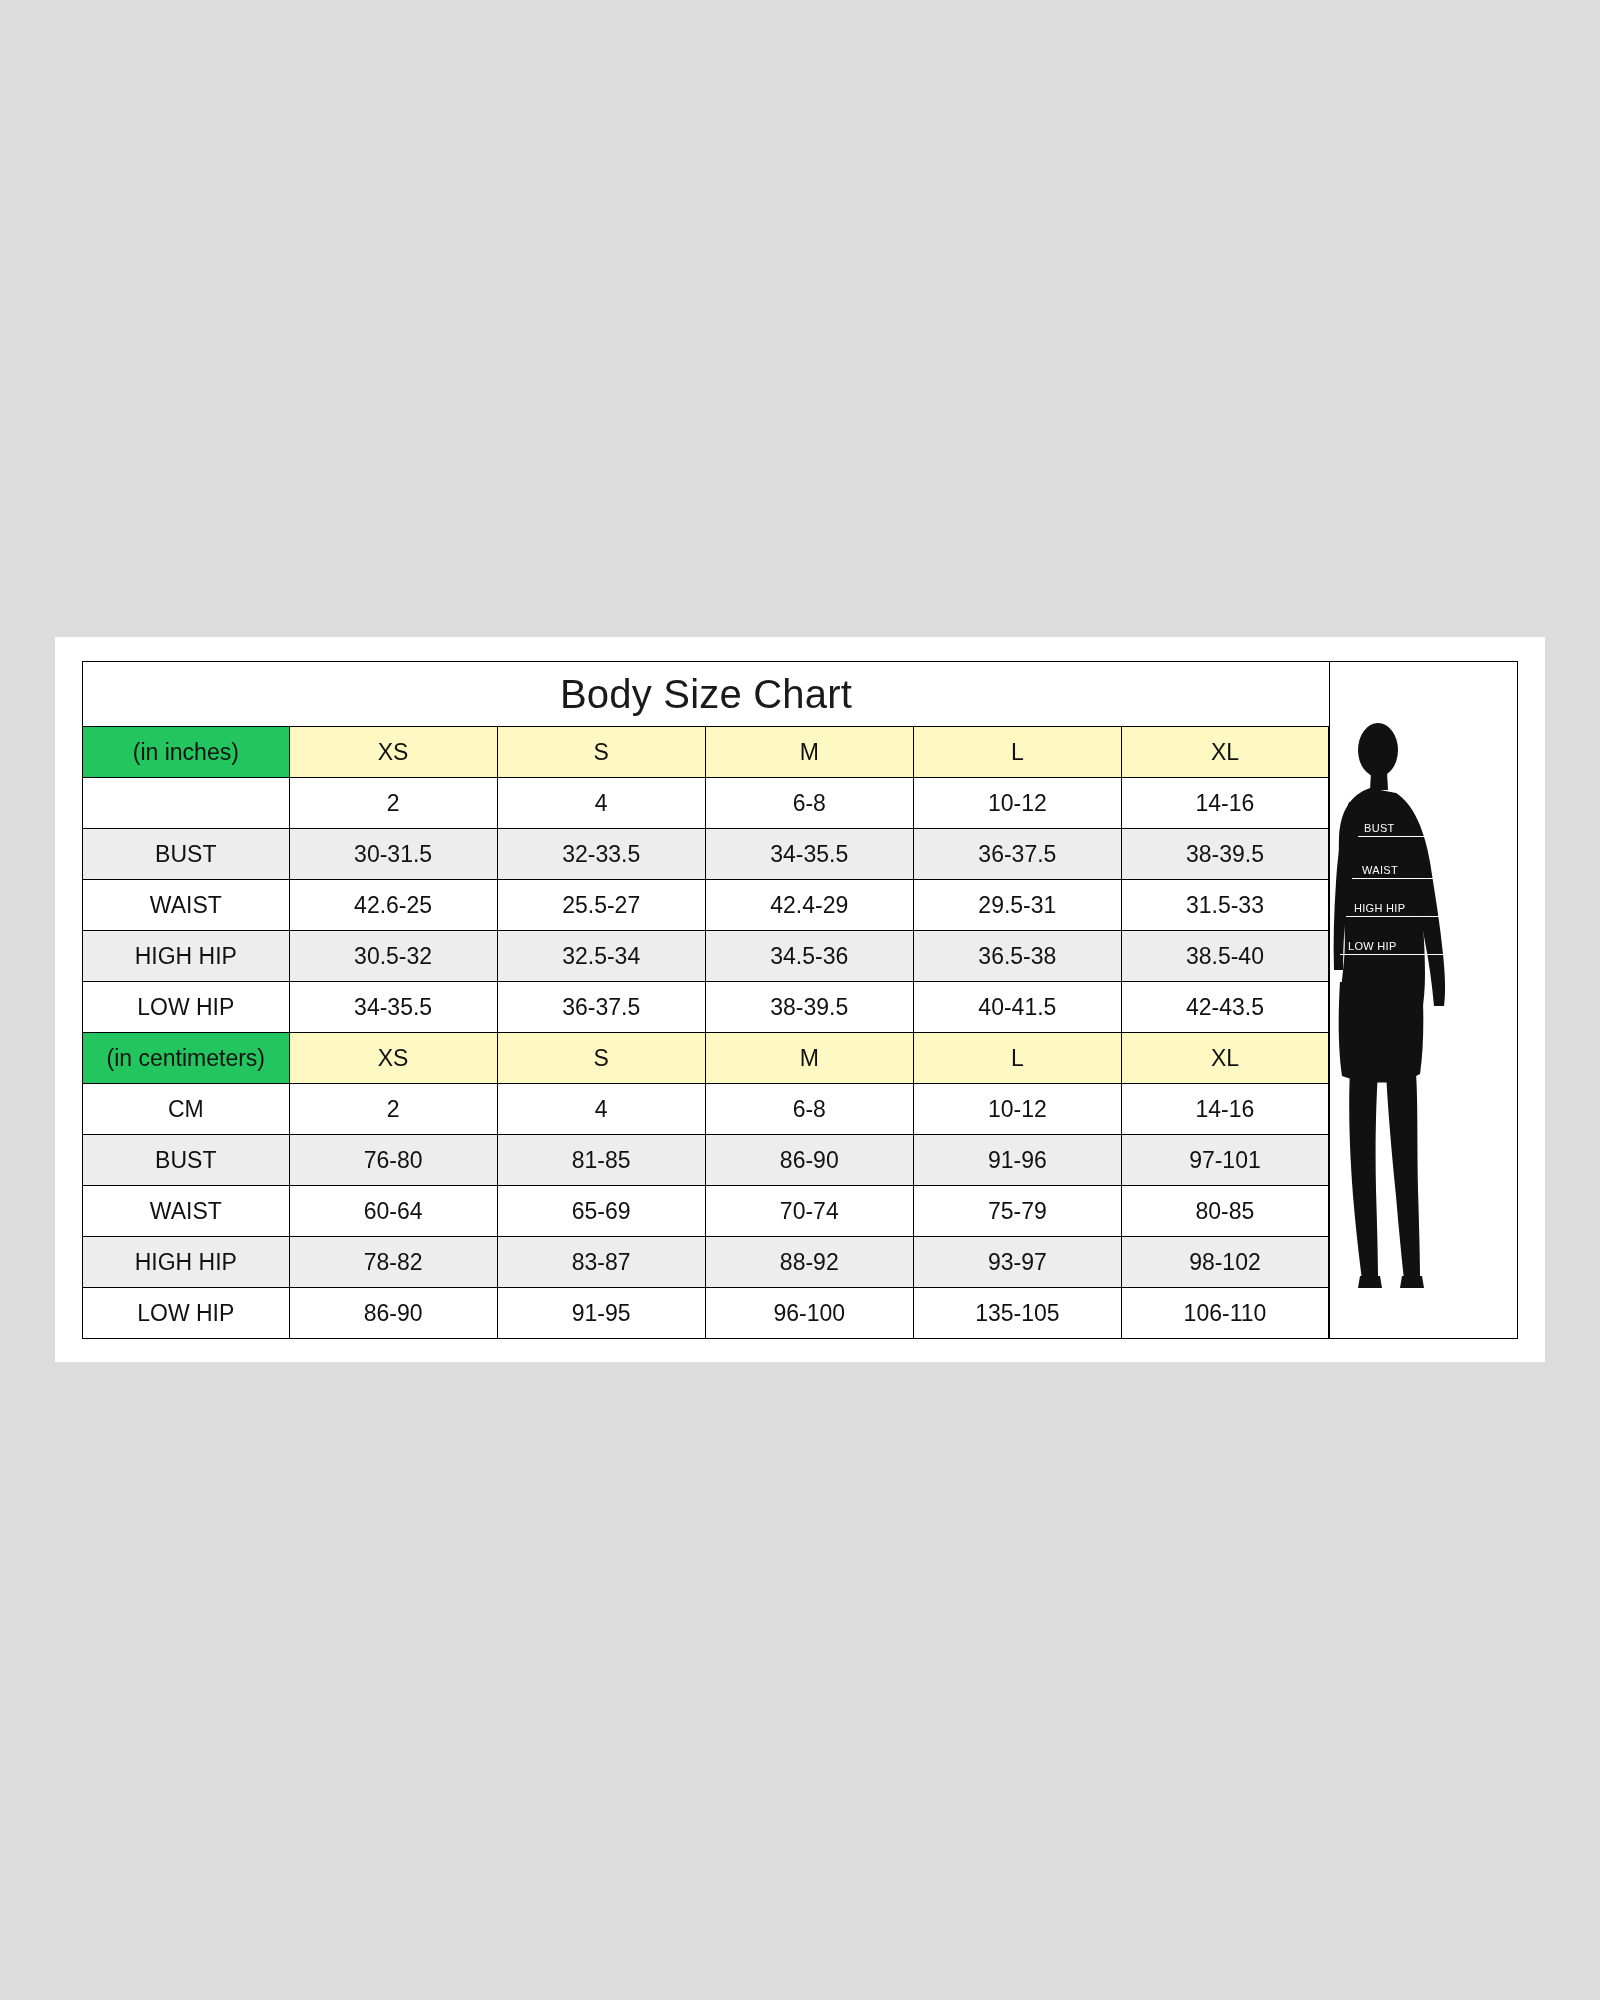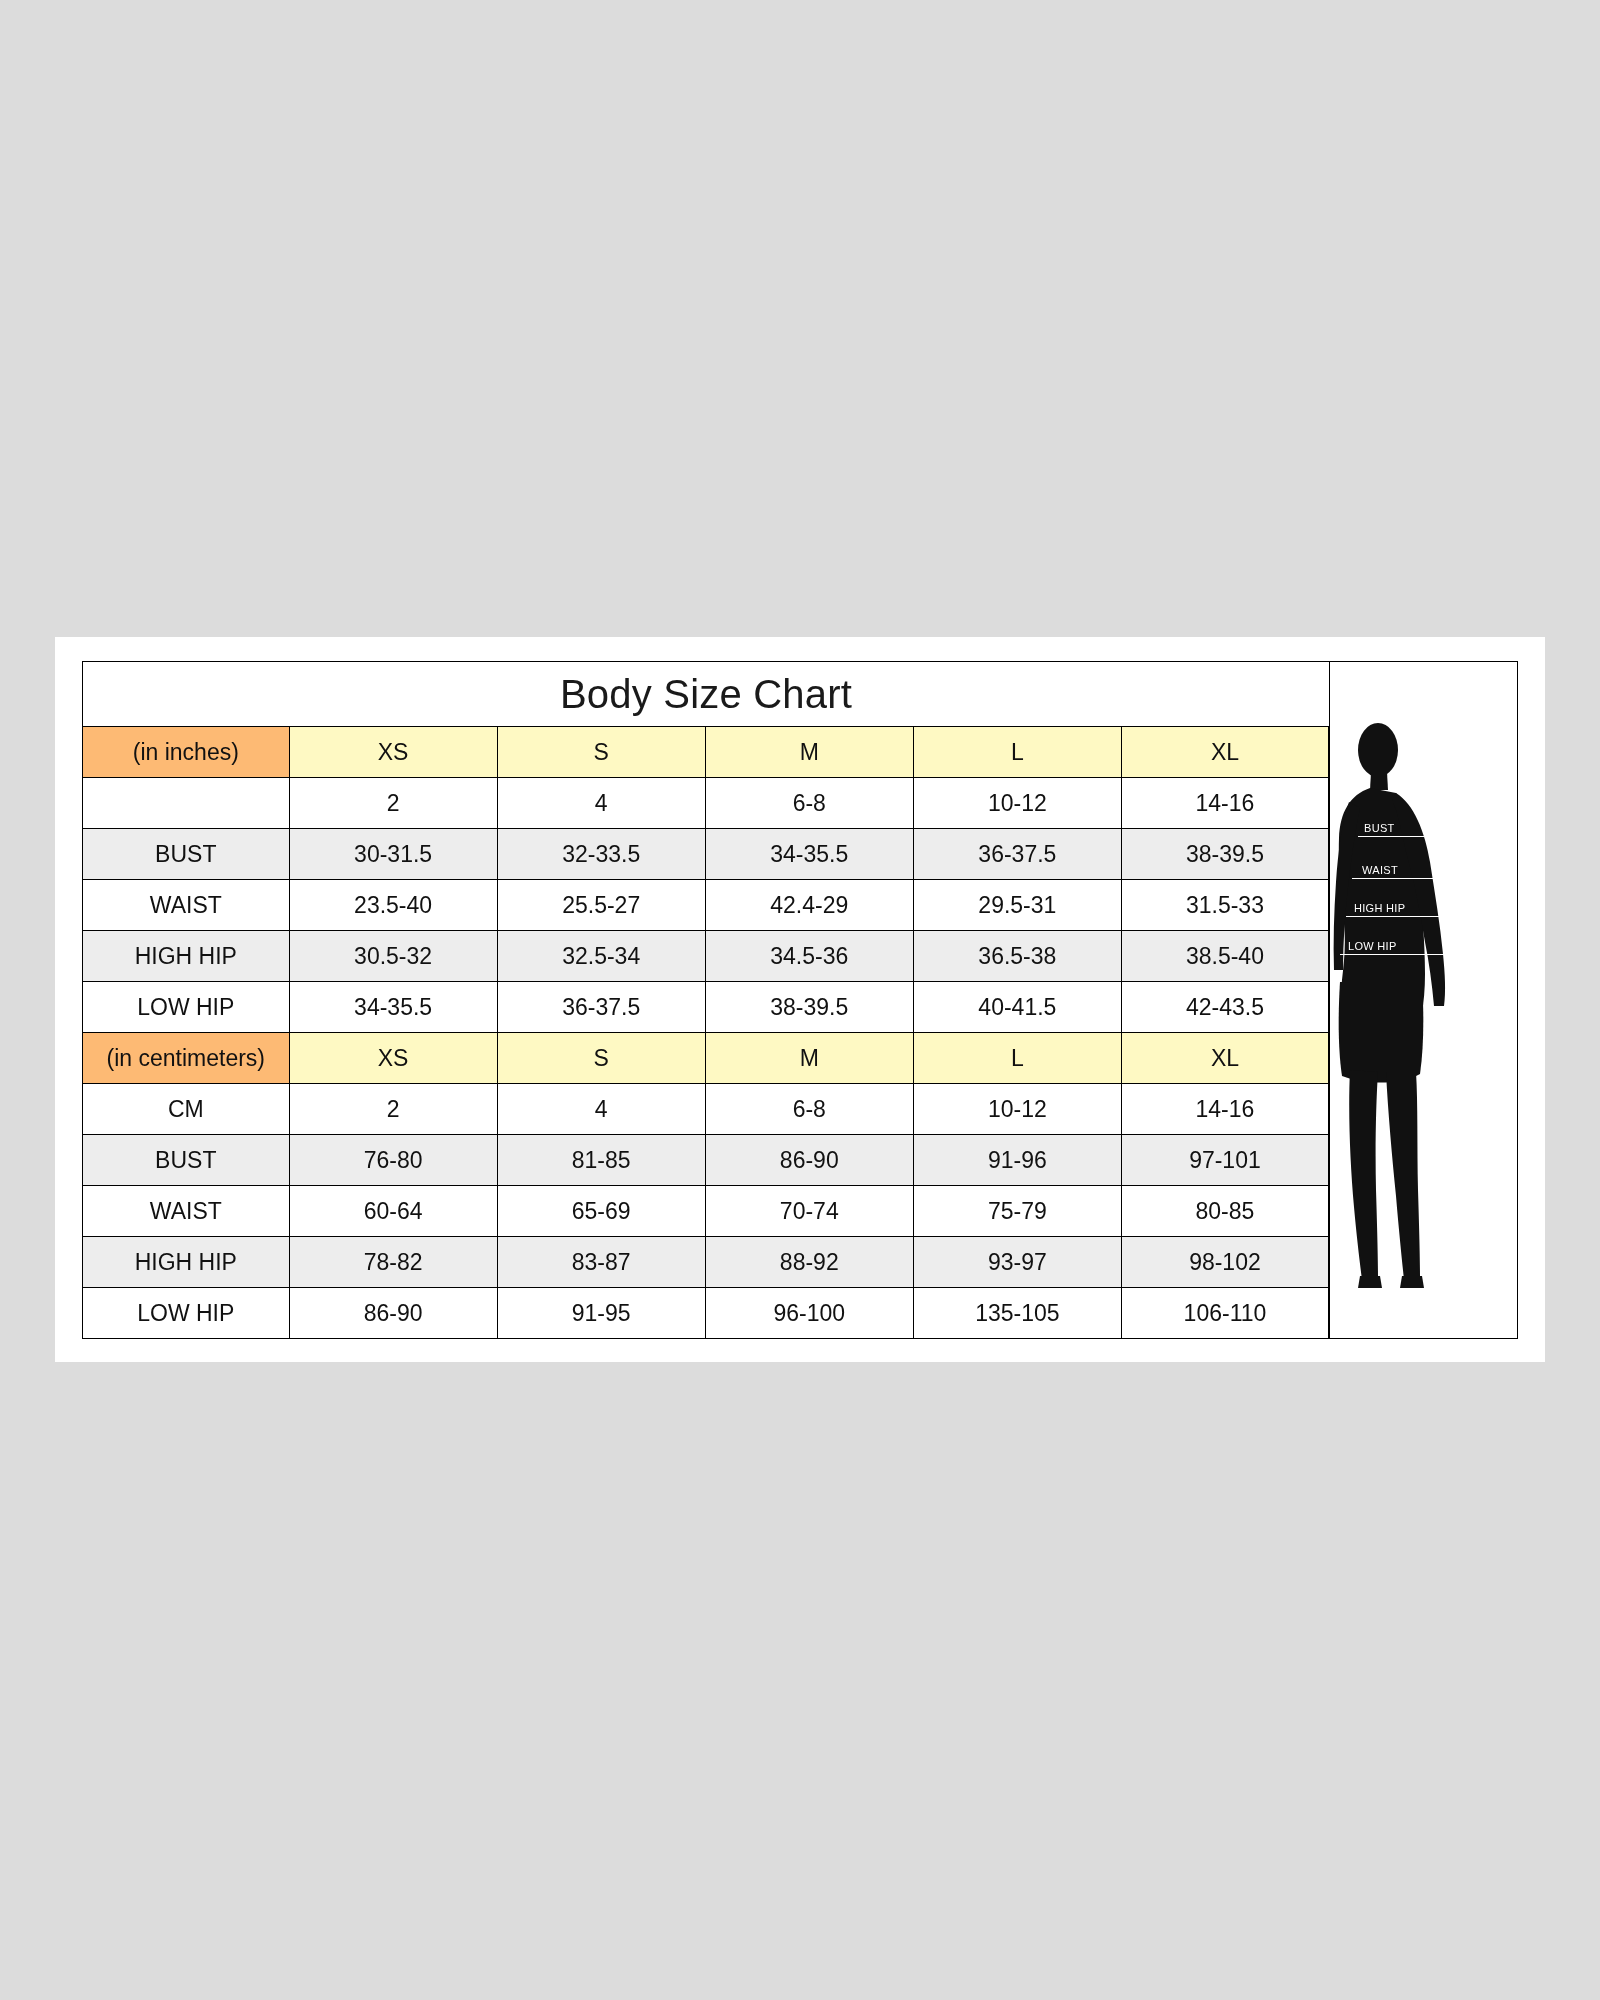--- a/index.html
+++ b/index.html
@@ -85,21 +85,21 @@
   col.c0 { width: 206px; }
   col.c1 { width: 208px; }
   col.c2 { width: 208px; }
   col.c3 { width: 208px; }
   col.c4 { width: 208px; }
   col.c5 { width: 207px; }
 
   tr.band-header td { background: #fef9c3; }
   tr.shade td { background: #ededed; }
   tr.plain td { background: #ffffff; }
-  tr.band-header td:first-child { background: #fdba74; }
+  tr.band-header td:first-child { background: #22c55e; }
 
   
   #figure-panel {
     width: 189px;
     border: 1px solid #000;
     box-sizing: border-box;
     background: #ffffff;
     position: relative;
     overflow: hidden;
   }
@@ -163,21 +163,21 @@
           <tr class="shade">
             <td>BUST</td>
             <td>30-31.5</td>
             <td>32-33.5</td>
             <td>34-35.5</td>
             <td>36-37.5</td>
             <td>38-39.5</td>
           </tr>
           <tr class="plain">
             <td>WAIST</td>
-            <td>23.5-40</td>
+            <td>42.6-25</td>
             <td>25.5-27</td>
             <td>42.4-29</td>
             <td>29.5-31</td>
             <td>31.5-33</td>
           </tr>
           <tr class="shade">
             <td>HIGH HIP</td>
             <td>30.5-32</td>
             <td>32.5-34</td>
             <td>34.5-36</td>

